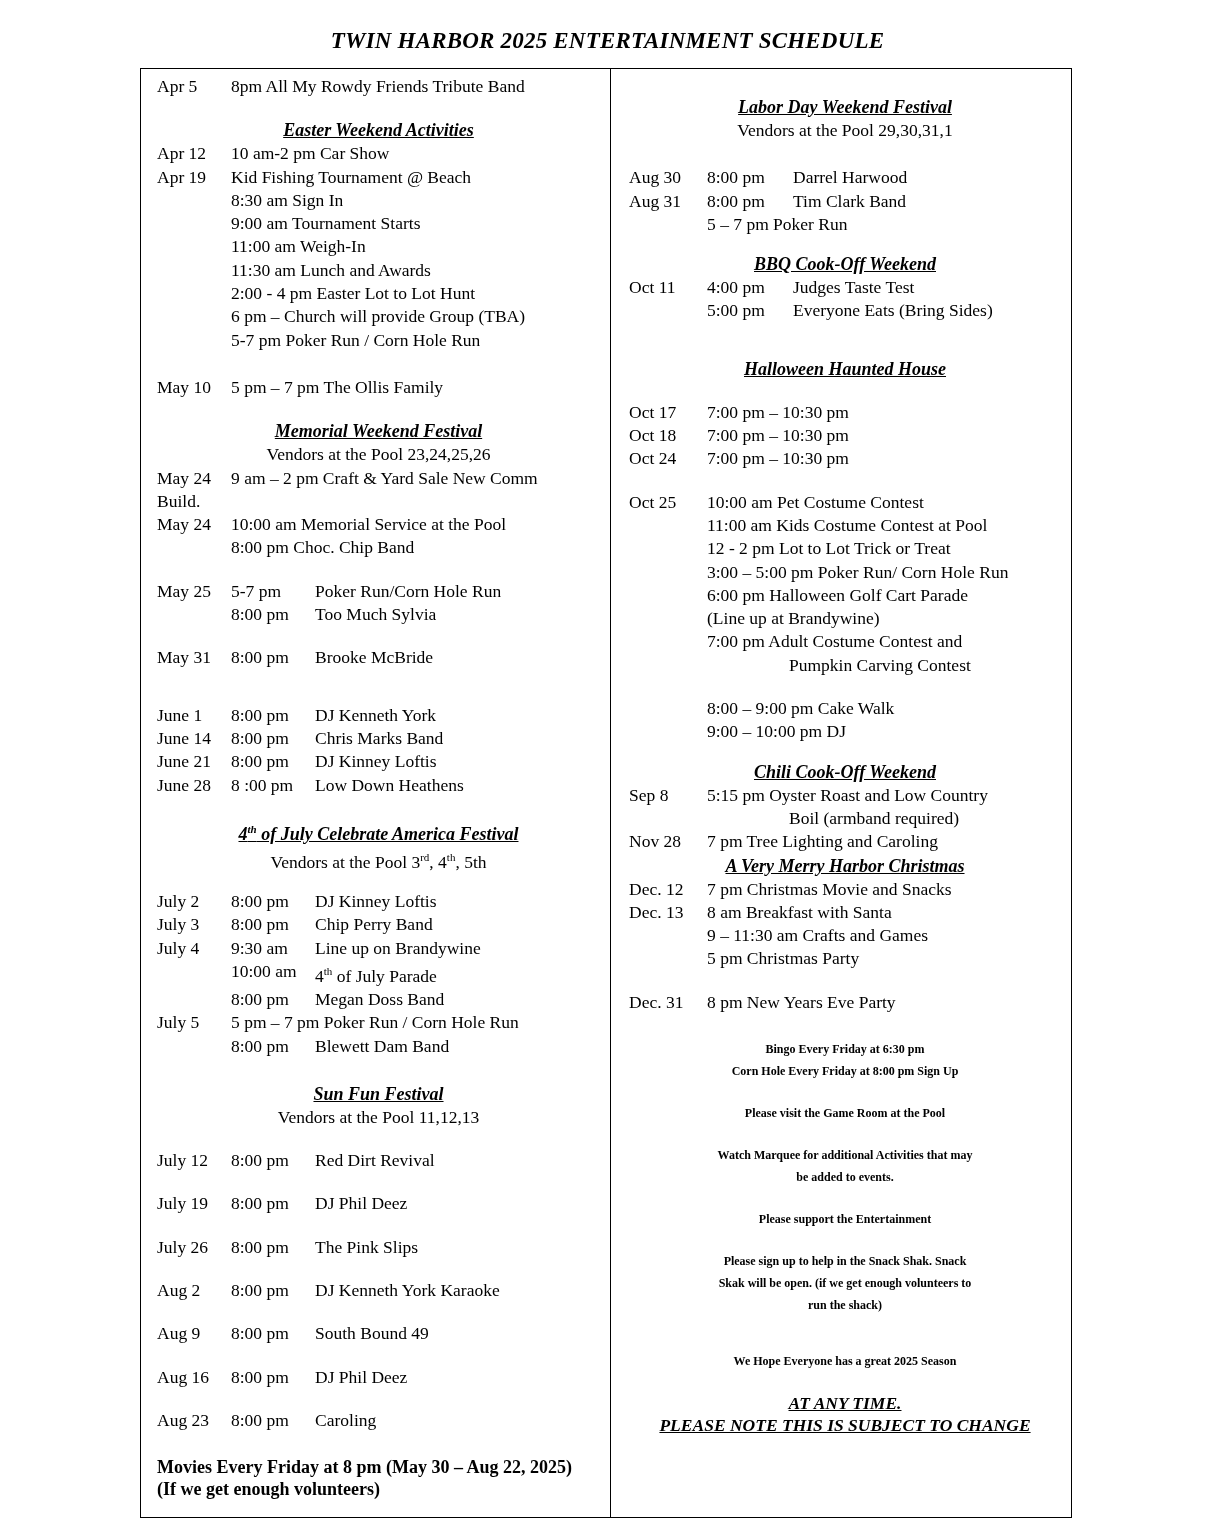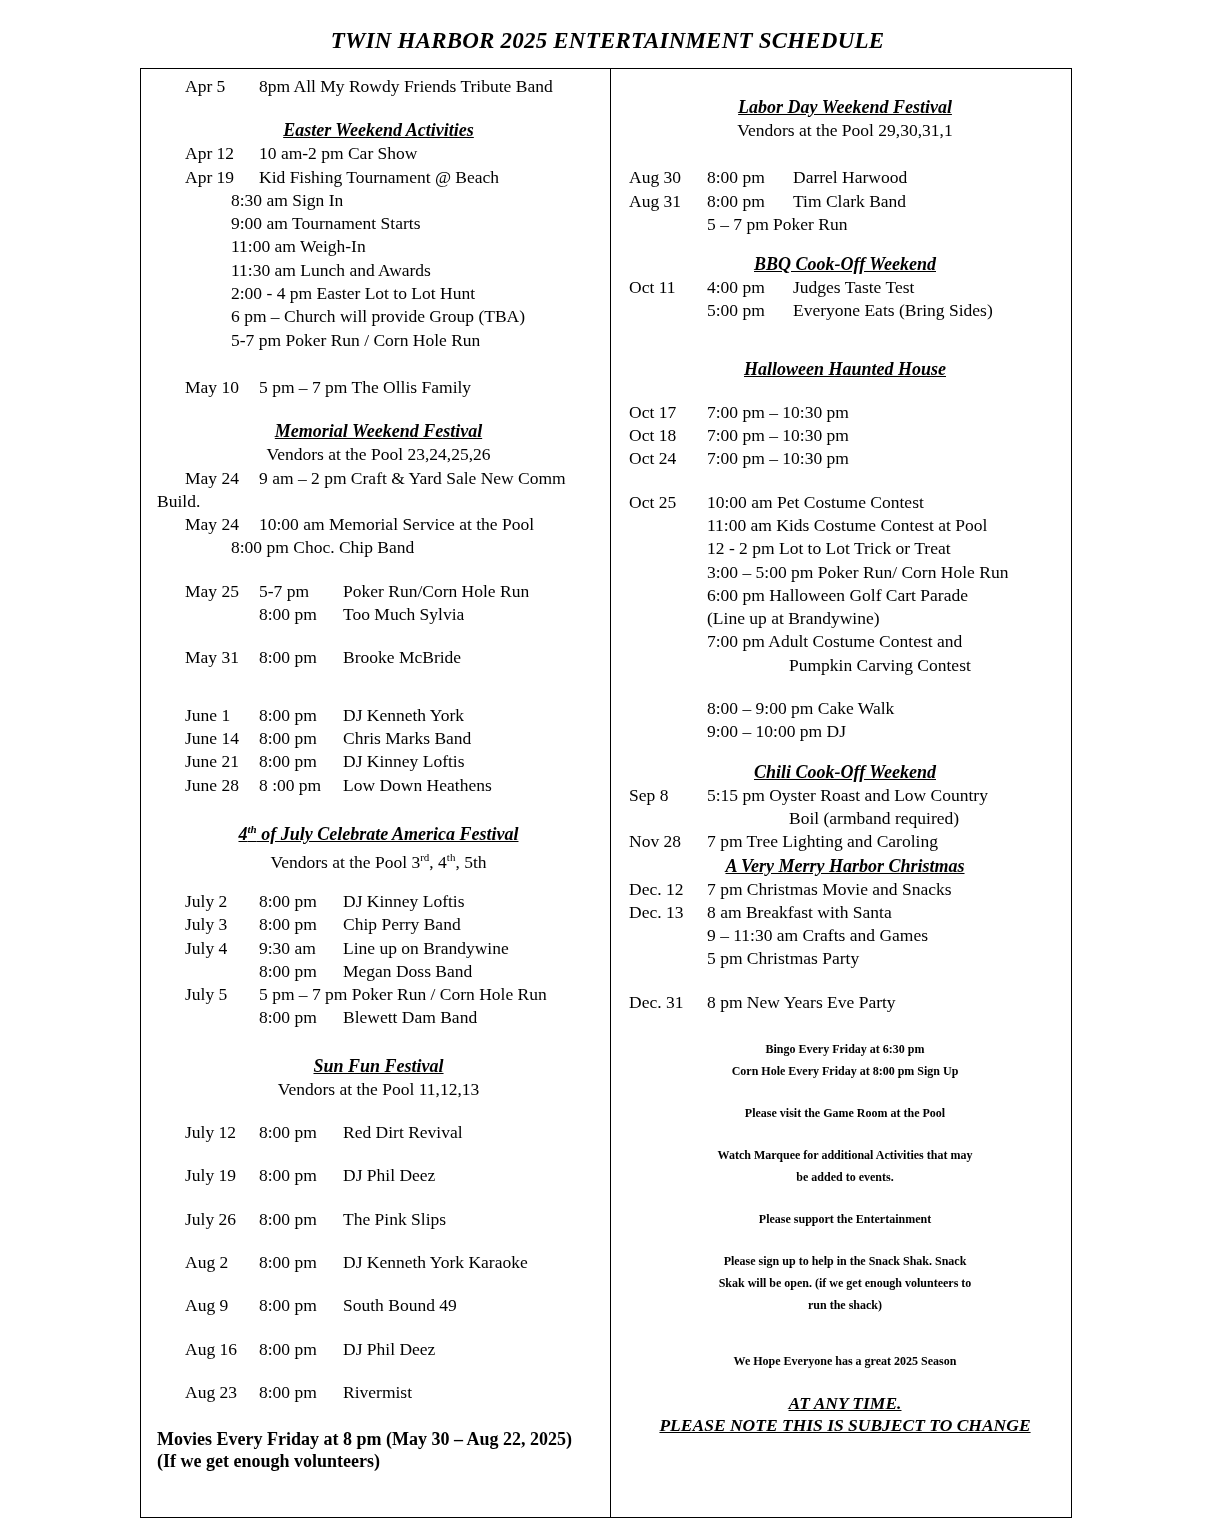--- a/index.html
+++ b/index.html
@@ -56,21 +56,20 @@
   }
   .row {
     display: flex;
     font-size: 17.5px;
     line-height: 23.3px;
     white-space: nowrap;
   }
   .date {
     width: 74px;
     flex: 0 0 74px;
-    margin-left: 28px;
   }
   .date-r {
     width: 78px;
     flex: 0 0 78px;
   }
   .time {
     width: 84px;
     flex: 0 0 84px;
   }
   .time-r {
@@ -243,20 +242,25 @@
         <span class="time">8:00 pm</span>
         <span class="txt">Chip Perry Band</span>
       </div>
       <div class="row">
         <span class="date">July 4</span>
         <span class="time">9:30 am</span>
         <span class="txt">Line up on Brandywine</span>
       </div>
       <div class="row">
         <span class="date"></span>
+        <span class="time">10:00 am</span>
+        <span class="txt">4<sup>th</sup> of July Parade</span>
+      </div>
+      <div class="row">
+        <span class="date"></span>
         <span class="time">8:00 pm</span>
         <span class="txt">Megan Doss Band</span>
       </div>
       <div class="row">
         <span class="date">July 5</span>
         <span class="txt">5 pm – 7 pm Poker Run / Corn Hole Run</span>
       </div>
       <div class="row">
         <span class="date"></span>
         <span class="time">8:00 pm</span>
@@ -300,21 +304,21 @@
       <div class="gap20"></div>
       <div class="row">
         <span class="date">Aug 16</span>
         <span class="time">8:00 pm</span>
         <span class="txt">DJ Phil Deez</span>
       </div>
       <div class="gap20"></div>
       <div class="row">
         <span class="date">Aug 23</span>
         <span class="time">8:00 pm</span>
-        <span class="txt">Rivermist</span>
+        <span class="txt">Caroling</span>
       </div>
 
       <div class="gap24"></div>
       <div class="bold-left">Movies Every Friday at 8 pm (May 30 – Aug 22, 2025)</div>
       <div class="bold-left"> (If we get enough volunteers)</div>
 
     </div>
 
     <div class="col col-right">
 

